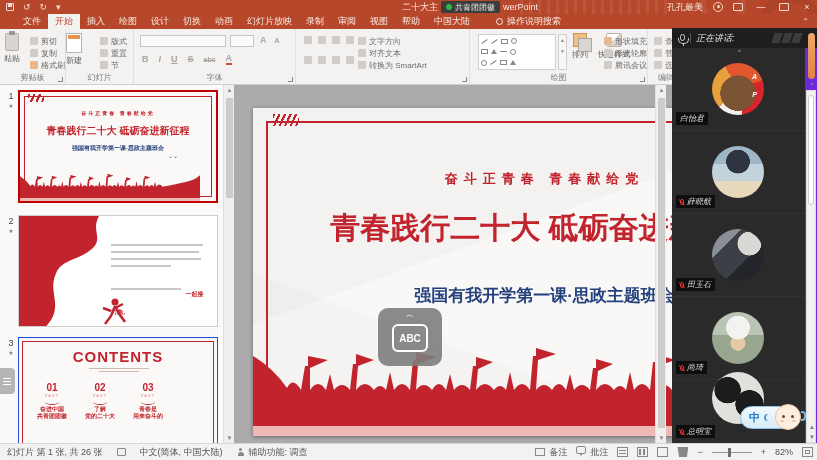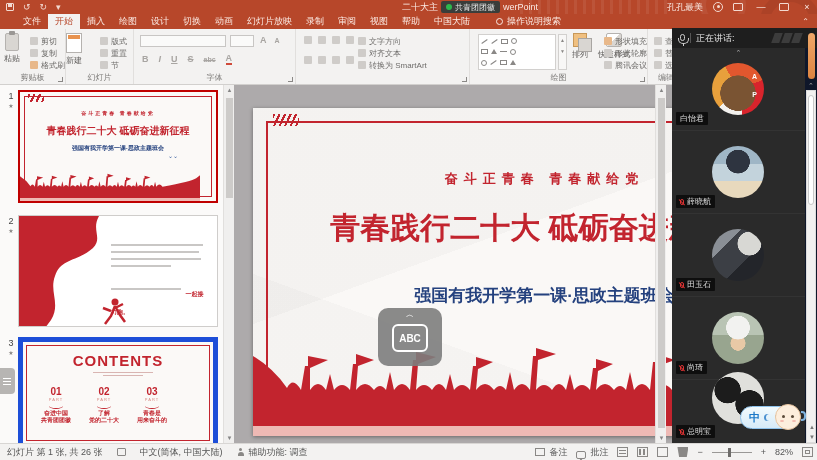--- a/index.html
+++ b/index.html
@@ -61,21 +61,21 @@
   .arrange-ic:after { content:''; position:absolute; left:4px; top:4px; width:12px; height:12px; background:#d9d6d2; border:1px solid #a8a5a2; }
   .qs-ic { width:16px; height:14px; border:1px solid #b5b2af; border-radius:2px; background:linear-gradient(135deg,#fff 50%,#d9d6d2 50%); }
 
   
   .thumb-panel { position:absolute; left:0; top:85px; width:234px; height:358px; background:#fbfaf9; z-index:1; }
   .tnum { position:absolute; left:5px; width:12px; text-align:center; font-size:9px; color:#444; }
   .tstar { position:absolute; left:5px; width:12px; text-align:center; font-size:6px; color:#8a8886; }
   .thumb { position:absolute; left:18px; width:200px; background:#fbf9f7; overflow:hidden; }
   .thumb1 { top:90px; height:113px; border:2px solid #c00000; }
   .thumb2 { top:215px; height:112px; border:1px solid #cfcdcb; background:#fff; }
-  .thumb3 { top:337px; height:112px; border:5px solid #1d4ed8; }
+  .thumb3 { top:337px; height:112px; border:1px solid #1d4ed8; }
   .t1-frame { position:absolute; inset:4px; border:1px solid #c2242e; }
   .t1-tagline { position:absolute; top:18px; left:0; right:0; text-align:center; font-size:5px; letter-spacing:2px; color:#c2242e; font-weight:bold; }
   .t1-title { position:absolute; top:32px; left:0; right:0; text-align:center; font-size:10px; color:#c2242e; font-weight:bold; white-space:nowrap; }
   .t1-sub { position:absolute; top:52px; left:0; right:0; text-align:center; font-size:6px; color:#24417e; font-weight:bold; }
   .birds { position:absolute; top:60px; left:148px; color:#3b5fa0; font-size:6px; }
   .crowd-box { position:absolute; left:0; right:0; bottom:0; }
   .corner-slash { position:absolute; width:16px; height:8px; background:repeating-linear-gradient(115deg,#c2242e 0 2px, transparent 2px 5px); }
   .t2-red { position:absolute; left:0; top:0; width:200px; height:112px; }
   .t2-lines { position:absolute; left:92px; top:28px; width:96px; }
   .t2-lines .ln { height:2px; background:#c9c7c5; margin-bottom:5px; }
@@ -103,21 +103,21 @@
   .slide-frame { position:absolute; inset:13px; border:2px solid #c2242e; }
   .slide-tagline { position:absolute; top:62px; left:0; right:0; text-align:center; font-size:13px; letter-spacing:6px; color:#c2242e; font-weight:bold; white-space:nowrap; }
   .slide-title { position:absolute; top:100px; left:0; right:0; text-align:center; font-size:30px; color:#c2242e; font-weight:bold; white-space:nowrap; }
   .slide-sub { position:absolute; top:176px; left:0; right:0; text-align:center; font-size:17px; color:#24417e; font-weight:bold; white-space:nowrap; }
   .slide .corner-slash { left:20px; top:6px; width:26px; height:12px; }
   .abc-overlay { position:absolute; left:378px; top:308px; width:64px; height:58px; background:rgba(125,125,125,.9); border-radius:10px; z-index:3; }
   .abc-chev { position:absolute; top:1px; left:0; right:0; text-align:center; color:#fff; font-size:8px; }
   .abc-key { position:absolute; left:14px; top:16px; width:36px; height:28px; border:2px solid #fff; border-radius:6px; color:#fff; font-size:10px; font-weight:bold; text-align:center; line-height:25px; }
 
   
-  .meet-panel { position:absolute; left:672px; top:28px; width:145px; height:415px; background:#0f172a; z-index:5; }
+  .meet-panel { position:absolute; left:672px; top:28px; width:145px; height:415px; background:#6d28d9; z-index:5;font-style:italic; }
   .meet-header { position:absolute; left:0; top:0; width:145px; height:20px; background:#1e1e1e; display:flex; align-items:center; gap:5px; padding-left:8px; color:#e4e4e4; font-size:9px; }
   .hdr-divider { width:1px; height:10px; background:#555; }
   .mic { width:5px; height:7px; border:1px solid #ccc; border-radius:2.5px; position:relative; margin-top:-2px; }
   .mic:after { content:''; position:absolute; left:-3px; top:3px; width:9px; height:5px; border:1px solid #ccc; border-top:none; border-radius:0 0 5px 5px; }
   .mic:before { content:''; position:absolute; left:1.5px; top:8px; width:1px; height:3px; background:#ccc; }
   .watermark { position:absolute; right:16px; top:5px; display:flex; gap:2px; }
   .watermark i { display:block; width:8px; height:10px; background:#3c3c3c; transform:skewX(-20deg); }
   .tile { position:absolute; left:0; width:133px; height:83px; border-bottom:1px solid #333; background:#2a2a2a; }
   .tile-chev { position:absolute; top:1px; left:0; right:0; text-align:center; color:#aaa; font-size:7px; }
   .pav { position:absolute; left:40px; top:15px; width:52px; height:52px; border-radius:50%; overflow:hidden; }
@@ -564,21 +564,21 @@
       <span style="display:flex;align-items:center;gap:4px;">
         <i class="person-ic"></i>
         <span>辅助功能: 调查</span>
       </span>
     </div>
     <div class="sb-right">
       <span style="display:flex;align-items:center;gap:4px;">
         <i class="notes-ic"></i>
         <span>备注</span>
       </span>
-      <span style="display:flex;align-items:flex-end;gap:4px;">
+      <span style="display:flex;align-items:flex-start;gap:4px;">
         <i class="cmt-ic"></i>
         <span>批注</span>
       </span>
       <i class="view-ic lines"></i>
       <i class="view-ic grid"></i>
       <i class="view-ic"></i>
       <i class="view-ic show"></i>
       <span>−</span>
       <span class="zoom-track">
           <i class="zoom-thumb"></i>

